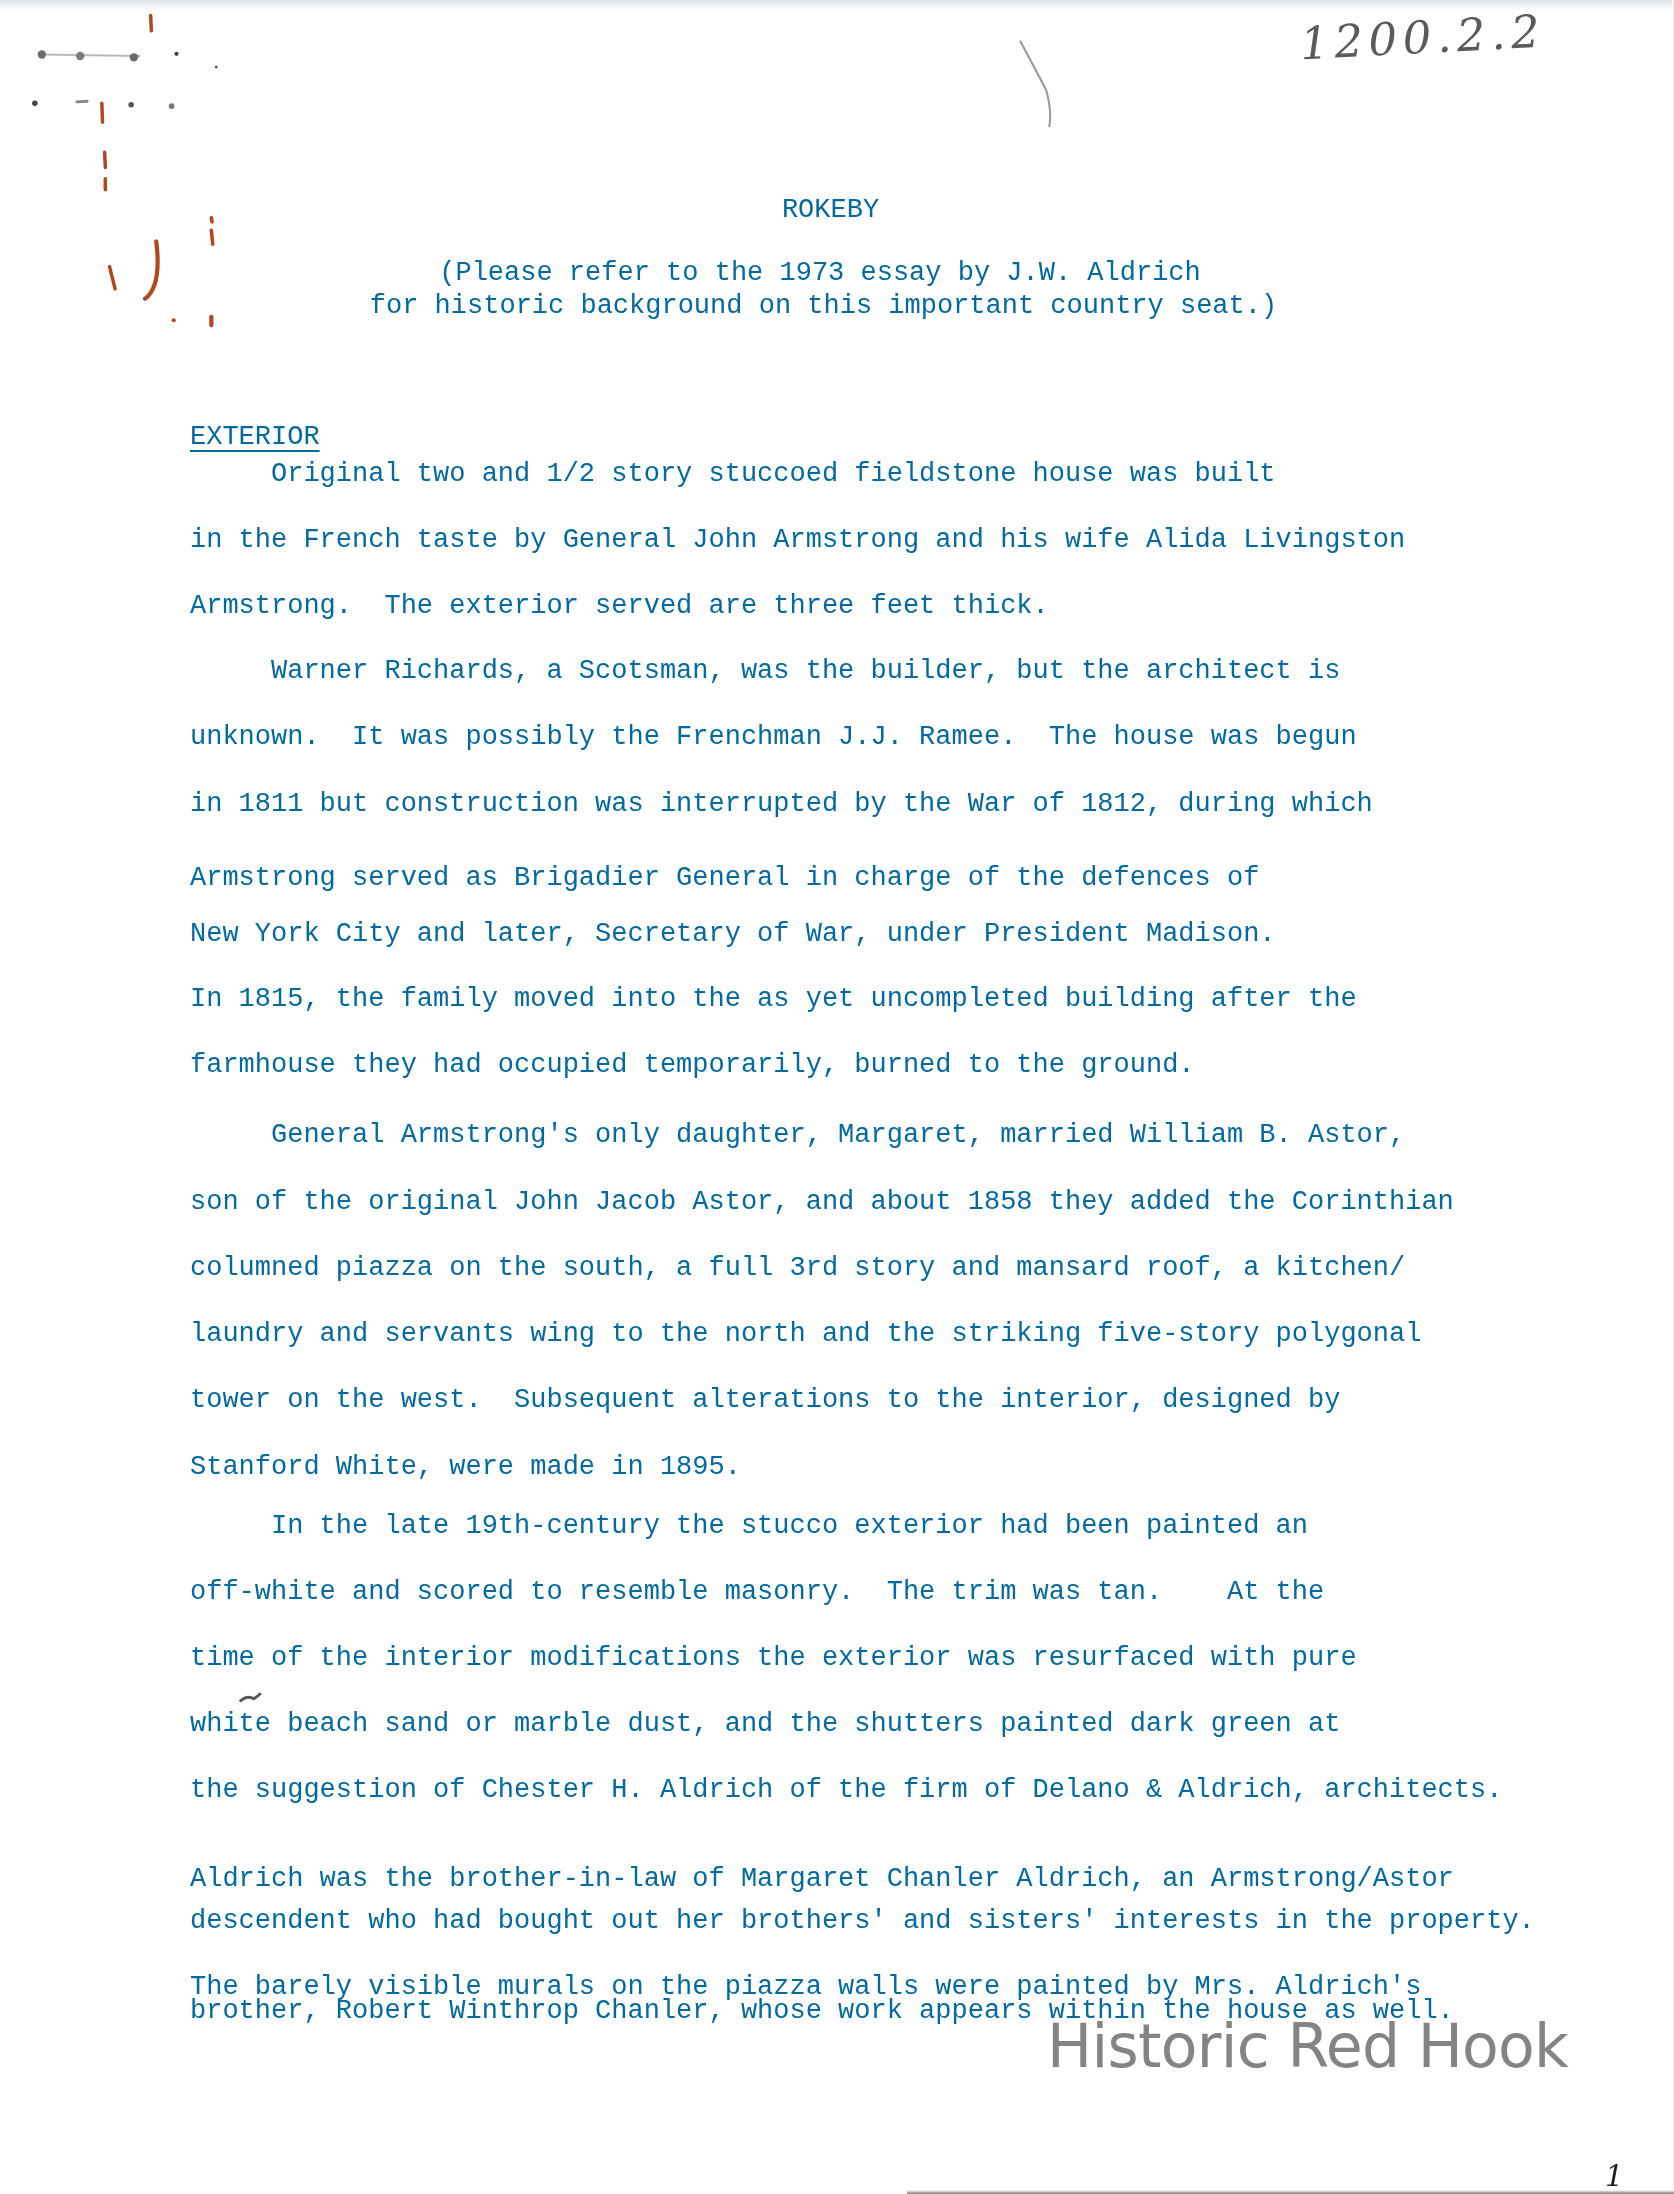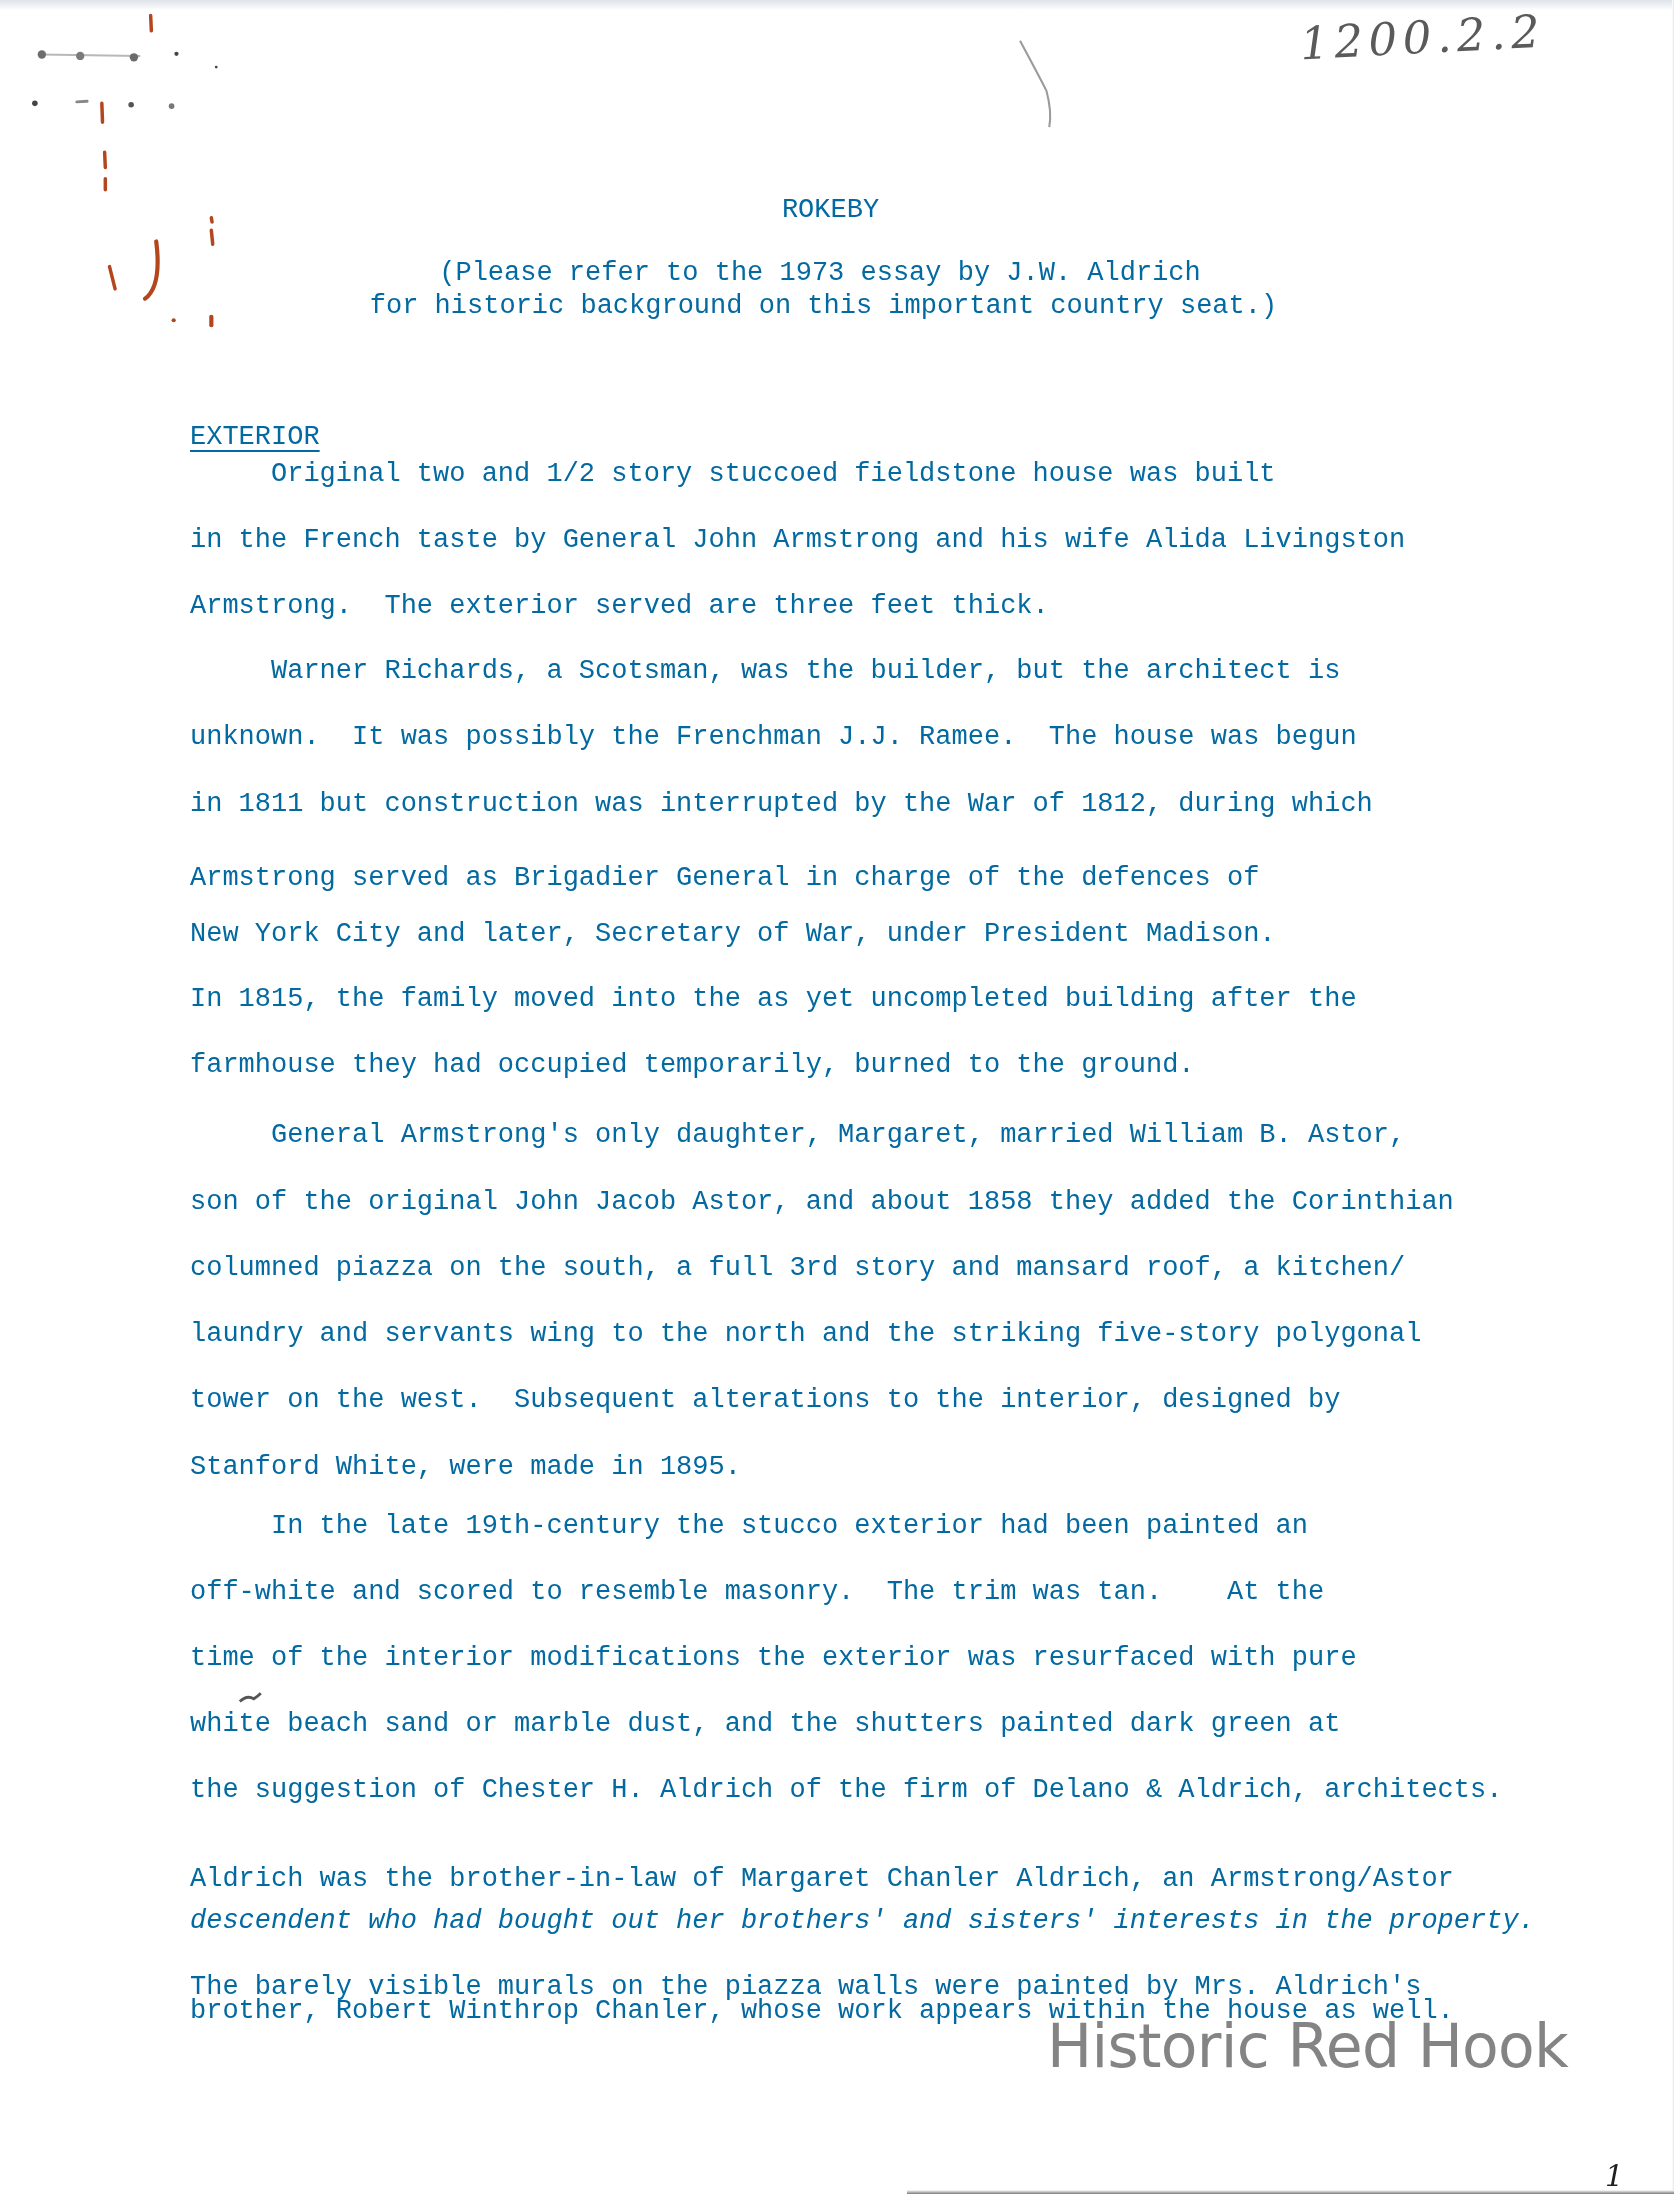--- a/index.html
+++ b/index.html
@@ -148,21 +148,21 @@
   <div class="typed" style="left:190px;top:1255px;">columned piazza on the south, a full 3rd story and mansard roof, a kitchen/</div>
   <div class="typed" style="left:190px;top:1321px;">laundry and servants wing to the north and the striking five-story polygonal</div>
   <div class="typed" style="left:190px;top:1387px;">tower on the west.  Subsequent alterations to the interior, designed by</div>
   <div class="typed" style="left:190px;top:1454px;">Stanford White, were made in 1895.</div>
   <div class="typed" style="left:190px;top:1513px;">     In the late 19th-century the stucco exterior had been painted an</div>
   <div class="typed" style="left:190px;top:1579px;">off-white and scored to resemble masonry.  The trim was tan.    At the</div>
   <div class="typed" style="left:190px;top:1645px;">time of the interior modifications the exterior was resurfaced with pure</div>
   <div class="typed" style="left:190px;top:1711px;">white beach sand or marble dust, and the shutters painted dark green at</div>
   <div class="typed" style="left:190px;top:1777px;">the suggestion of Chester H. Aldrich of the firm of Delano &amp; Aldrich, architects.</div>
   <div class="typed" style="left:190px;top:1842px;margin-top:24px;">Aldrich was the brother-in-law of Margaret Chanler Aldrich, an Armstrong/Astor</div>
-  <div class="typed" style="left:190px;top:1908px;font-style:italic;">descendent who had bought out her brothers' and sisters' interests in the property.</div>
+  <div class="typed" style="left:190px;top:1908px;">descendent who had bought out her brothers' and sisters' interests in the property.</div>
   <div class="typed" style="left:190px;top:1974px;">The barely visible murals on the piazza walls were painted by Mrs. Aldrich's</div>
   <div class="typed" style="left:190px;top:1998px;text-align:right;">brother, Robert Winthrop Chanler, whose work appears within the house as well.</div>
 </div>
 
 <svg class="mark" style="left:237px;top:1689px;" width="28" height="21" viewBox="0 0 40 30">
   <path d="M4 18 Q 14 8 24 14 Q 30 10 34 6" fill="none" stroke="#555" stroke-width="4"></path>
 </svg>
 
 <div class="watermark">Historic Red Hook</div>
 

